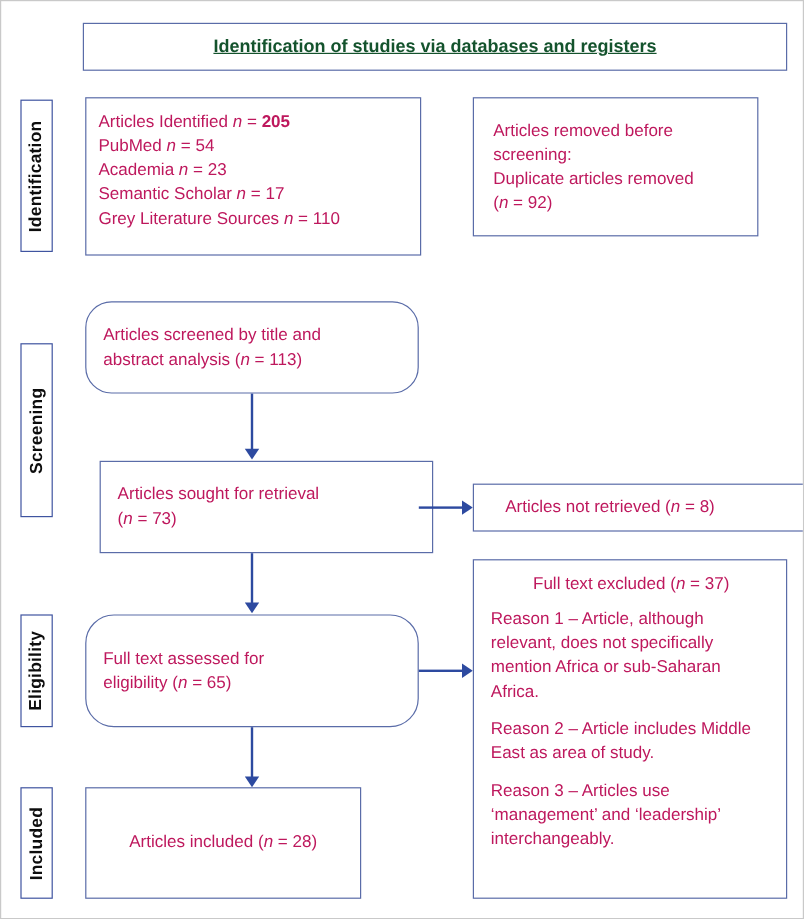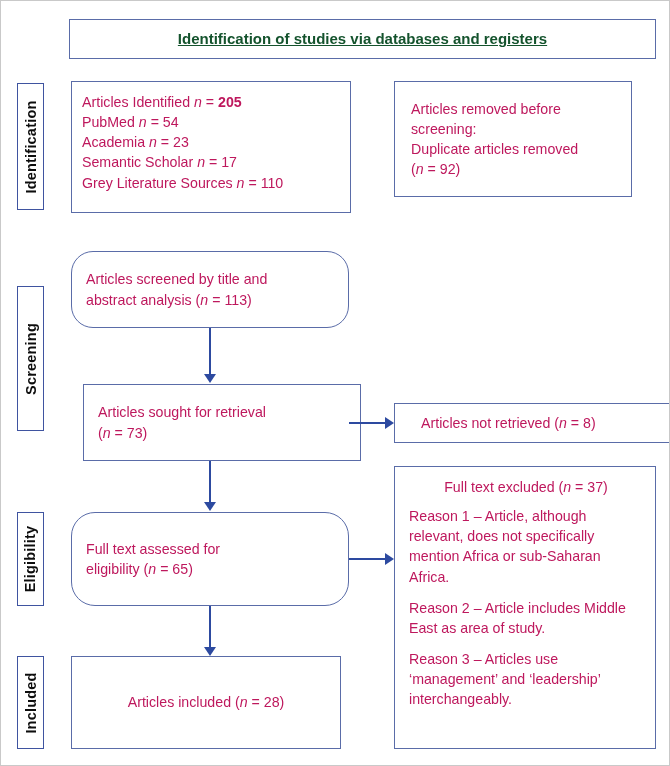--- a/index.html
+++ b/index.html
@@ -174,17 +174,17 @@
     <p class="excl-p">Reason 3 – Articles use ‘management’ and ‘leadership’ interchangeably.</p>
   </div>
 
   <div class="line vline" style="left:208px; top:605px; height:42px;"></div>
   <div class="arrow-down" style="left:203px; top:646px;"></div>
 
   <div class="stage-label" style="left:16px; top:655px; width:27px; height:93px;">
     <span>Included</span>
   </div>
 
-  <div class="box vcenter center-text" style="left:70px; top:655px; width:270px; height:93px;">
+  <div class="box vcenter center-text" style="left:70px; top:655px; width:230px; height:93px;">
     <div class="tight"><span>Articles included (</span><span class="ital">n</span><span> = 28)</span></div>
   </div>
 
 </div>
 
 </body></html>

